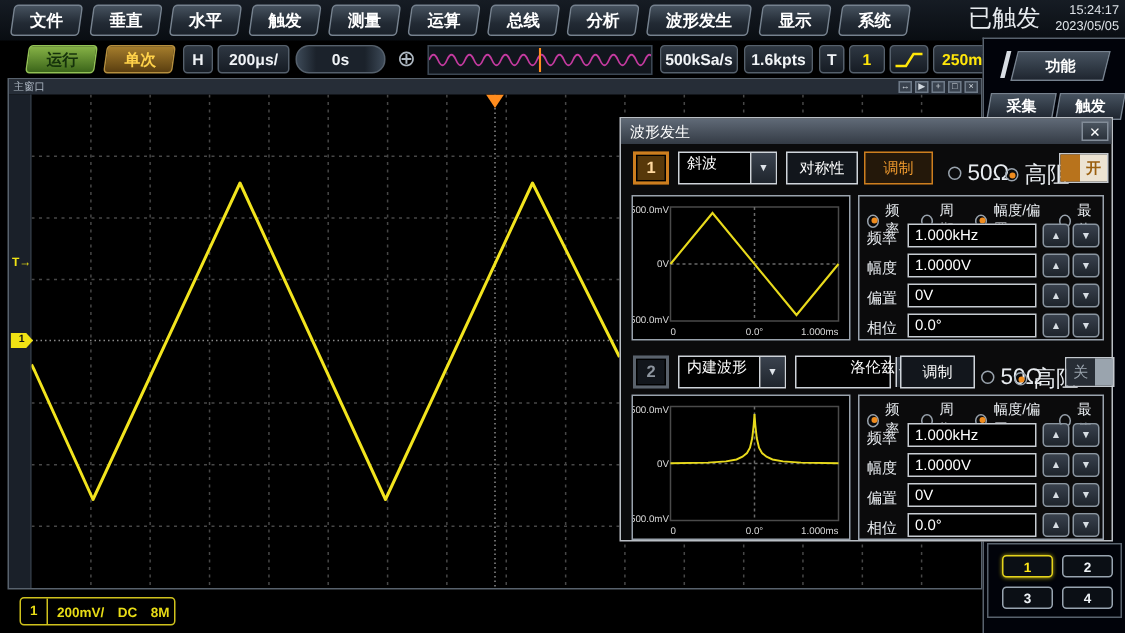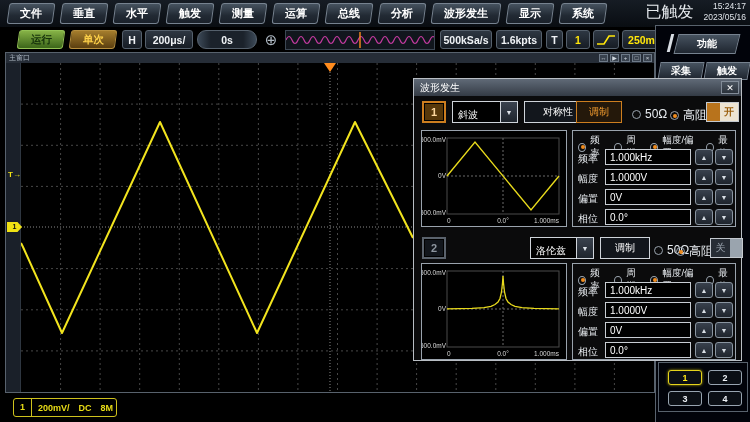--- a/index.html
+++ b/index.html
@@ -83,32 +83,32 @@
   .dlgtitle{position:absolute;left:0;top:0;right:0;height:17px;background:linear-gradient(#606a77,#343b45);
             display:flex;align-items:center;}
   .dlgtitle .t{font-size:10px;color:#fff;margin-left:6px;}
   .dlgclose{position:absolute;right:2px;top:2px;width:18px;height:13px;background:linear-gradient(#4a545f,#2b323b);
             border:1px solid #828c98;color:#fff;font-size:9px;line-height:12px;text-align:center;box-sizing:border-box;cursor:pointer;}
   .chbtn{position:absolute;left:8px;width:24px;height:22px;display:flex;align-items:center;justify-content:center;
          font-size:11px;font-weight:bold;box-sizing:border-box;cursor:pointer;}
   .chbtn.on{background:#57380a;border:2px solid #cd7e1f;color:#ffd9a0;box-shadow:inset 0 0 0 1px #000;}
   .chbtn.off{background:#12161c;border:2px solid #5a626c;color:#8d959f;box-shadow:inset 0 0 0 1px #000;}
   .dd{position:absolute;height:22px;background:#000;border:1px solid #cfd4da;box-sizing:border-box;
-      display:flex;align-items:flex-end;cursor:pointer;}
+      display:flex;align-items:flex-start;cursor:pointer;}
   .dd .lbl{flex:1;font-size:10px;color:#fff;padding-left:5px;white-space:nowrap;}
   .dd .arr{width:16px;align-self:stretch;border-left:1px solid #cfd4da;background:linear-gradient(#3a424e,#1f252d);
            display:flex;align-items:center;justify-content:center;font-size:7px;color:#dfe4ea;}
   .dbtn{position:absolute;height:22px;display:flex;align-items:center;justify-content:center;
         font-size:10px;box-sizing:border-box;cursor:pointer;}
   .dbtn.plain{background:#12161c;border:1px solid #cfd4da;color:#fff;}
   .dbtn.orange{background:#24180a;border:1px solid #cd7e1f;color:#f09a2e;}
   .radio{position:absolute;display:flex;align-items:center;gap:4px;cursor:pointer;}
   .radio .dot{width:9px;height:9px;border-radius:50%;border:1px solid #9aa4ae;box-sizing:border-box;position:relative;}
   .radio.sel .dot::after{content:"";position:absolute;left:1.5px;top:1.5px;width:4px;height:4px;border-radius:50%;background:#f08c1e;}
-  .radio .rl{font-size:12px;color:#e8ecf0;}
+  .radio .rl{font-size:15px;color:#e8ecf0;}
   .toggle{position:absolute;width:33px;height:20px;border:1px solid #c4c9cf;box-sizing:border-box;display:flex;cursor:pointer;}
   .toggle .sega{width:13px;background:#b8731c;}
   .toggle .segb{flex:1;background:#ece3d2;color:#9a5f0e;font-size:10px;font-weight:bold;
                 display:flex;align-items:center;justify-content:center;}
   .toggle.off .sega{width:19px;background:#272d35;color:#9aa4ae;font-size:10px;display:flex;align-items:center;justify-content:center;}
   .toggle.off .segb{background:#9aa4ae;}
   .pvbox{position:absolute;left:7px;width:146px;height:97px;border:1px solid #9aa3ad;background:#000;box-sizing:border-box;}
   .prmbox{position:absolute;left:158px;width:164px;height:97px;border:1px solid #9aa3ad;box-sizing:border-box;}
   .moderow{position:absolute;left:5px;top:3px;display:flex;gap:7px;}
   .moderow .radio{position:static;}
@@ -154,21 +154,21 @@
   <div class="mbtn">
       <span>显示</span>
     </div>
   <div class="mbtn">
       <span>系统</span>
     </div>
   <div class="statusbox">
     <span class="trigstate">已触发</span>
     <div class="clock">
       <div>15:24:17</div>
-      <div>2023/05/16</div>
+      <div>2023/05/05</div>
     </div>
   </div>
 </div>
 
 <div class="toolbar">
   <div class="tbtn run skew">
       <span>运行</span>
     </div>
   <div class="tbtn single skew">
       <span>单次</span>
@@ -270,21 +270,21 @@
   <div class="dlgtitle">
     <span class="t">波形发生</span>
   </div>
   <div class="dlgclose">✕</div>
 
   <div class="chbtn on" style="top:22px;">1</div>
   <div class="dd" style="left:38px;top:22px;width:66px;">
     <span class="lbl">斜波</span>
     <span class="arr">▼</span>
   </div>
-  <div class="dbtn plain" style="left:110px;top:22px;width:68px;">对称性</div>
+  <div class="dbtn plain" style="left:110px;top:22px;width:48px;">对称性</div>
   <div class="dbtn orange" style="left:162px;top:22px;width:46px;">调制</div>
   <div class="radio" style="left:218px;top:28px;">
     <span class="dot"></span>
       <span class="rl">50Ω</span>
   </div>
   <div class="radio sel" style="left:256px;top:28px;">
     <span class="dot"></span>
       <span class="rl">高阻</span>
   </div>
   <div class="toggle" style="left:292px;top:23px;">
@@ -338,21 +338,25 @@
     <div class="pinput" style="top:58px;">0V</div>
     <div class="spin" style="left:122px;top:58px;">▲</div>
     <div class="spin" style="left:142px;top:58px;">▼</div>
     <div class="prow-label" style="top:81px;">相位</div>
     <div class="pinput" style="top:78px;">0.0°</div>
     <div class="spin" style="left:122px;top:78px;">▲</div>
     <div class="spin" style="left:142px;top:78px;">▼</div>
   </div>
 
   <div class="chbtn off" style="top:158px;">2</div>
-  <div class="dd" style="left:116px;top:158px;width:64px;">
+  <div class="dd" style="left:38px;top:158px;width:72px;">
+    <span class="lbl">内建波形</span>
+    <span class="arr">▼</span>
+  </div>
+  <div class="dd" style="left:116px;top:158px;width:64px;padding-left:31px;">
     <span class="lbl">洛伦兹</span>
     <span class="arr">▼</span>
   </div>
   <div class="dbtn plain" style="left:186px;top:158px;width:50px;">调制</div>
   <div class="radio" style="left:218px;top:164px;left:240px;">
     <span class="dot"></span>
       <span class="rl">50Ω</span>
   </div>
   <div class="radio sel" style="left:276px;top:164px;left:262px;">
     <span class="dot"></span>

